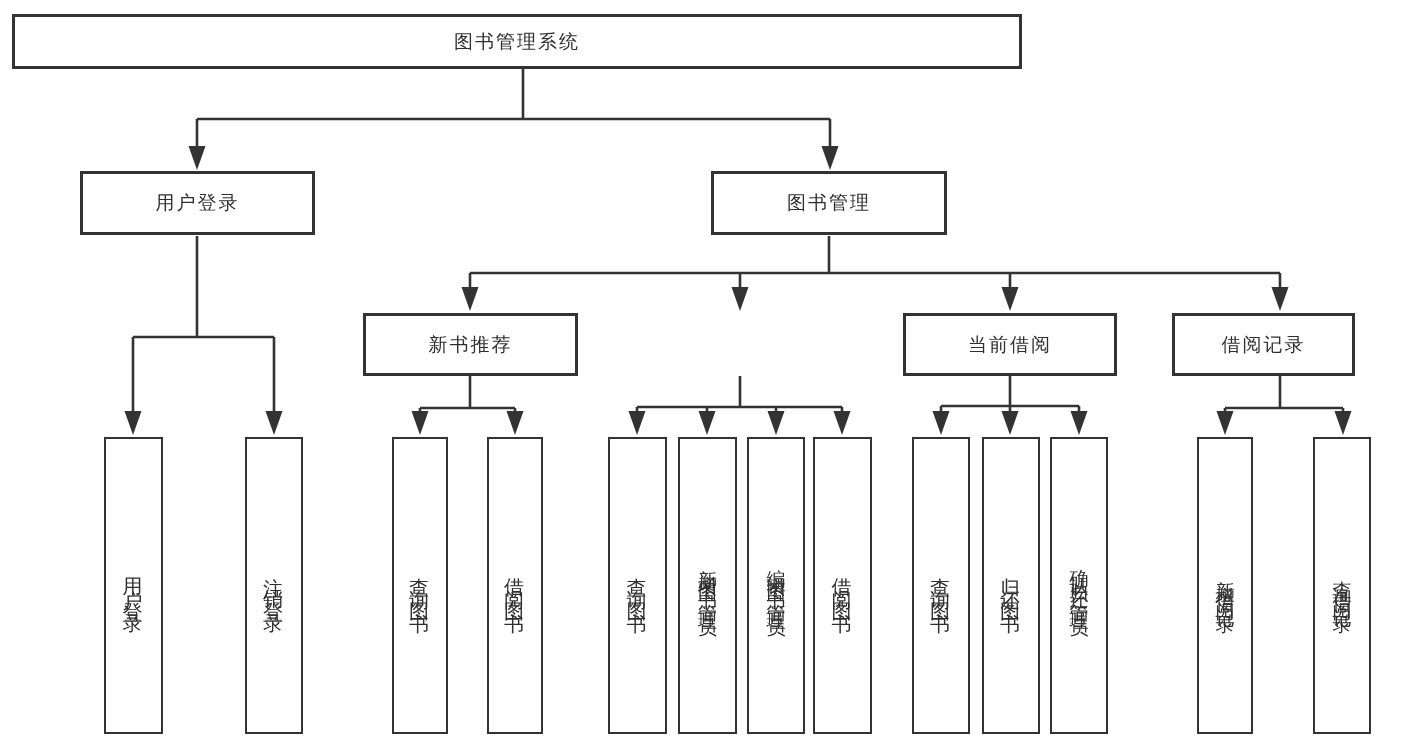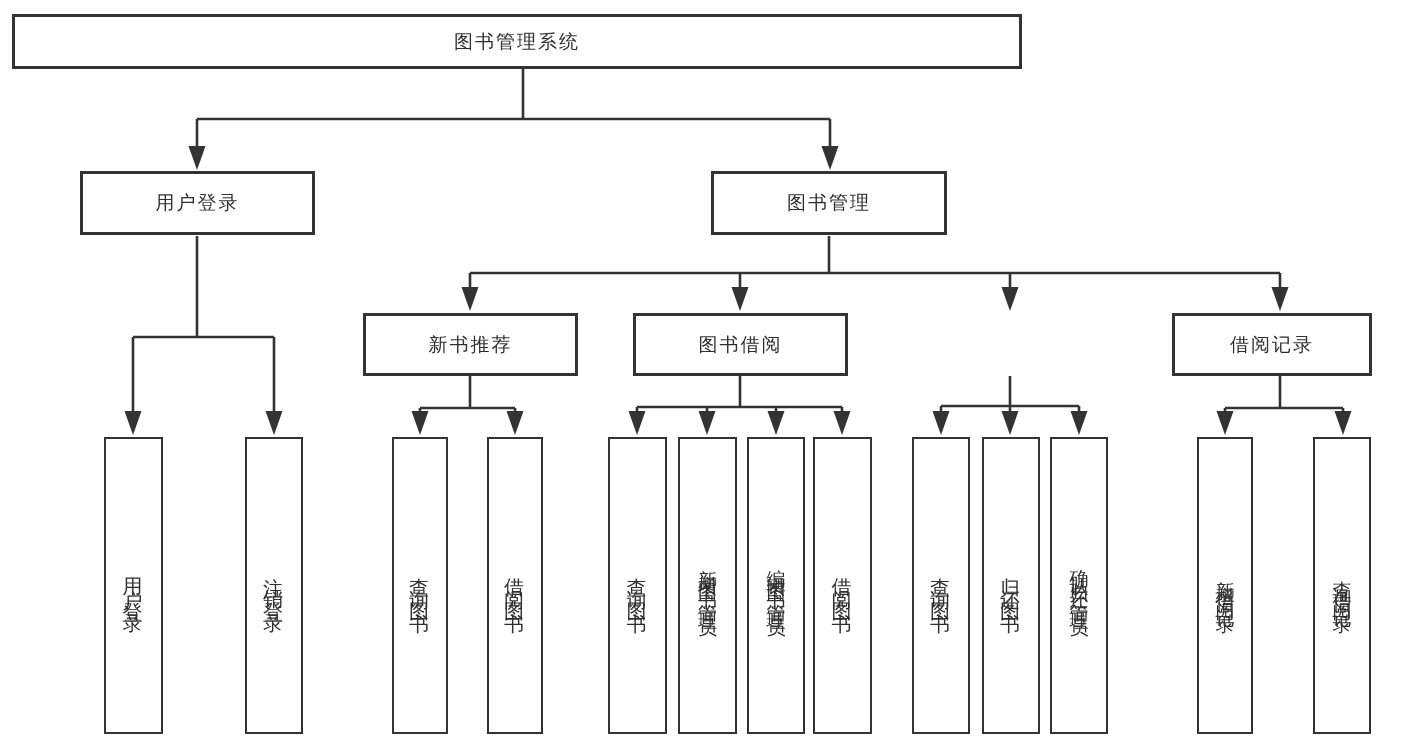--- a/index.html
+++ b/index.html
@@ -98,24 +98,24 @@
   <div class="node" style="left:80px; top:171px; width:235px; height:64px;">
     <span>用户登录</span>
   </div>
   <div class="node" style="left:711px; top:171px; width:236px; height:64px;">
     <span>图书管理</span>
   </div>
 
   <div class="node" style="left:363px; top:313px; width:215px; height:63px;">
     <span>新书推荐</span>
   </div>
-  <div class="node" style="left:633px; top:313px; width:215px; height:63px;">
-    <span>图书借阅</span>
+  <div class="node" style="left:903px; top:313px; width:214px; height:63px;">
+    <span>当前借阅</span>
   </div>
-  <div class="node" style="left:1172px; top:313px; width:200px; height:63px;">
+  <div class="node" style="left:1172px; top:313px; width:183px; height:63px;">
     <span>借阅记录</span>
   </div>
 
   <div class="node leaf" style="left:104px; top:437px; width:59px; height:297px;">
     <span class="vtext">用户登录</span>
   </div>
   <div class="node leaf" style="left:245px; top:437px; width:58px; height:297px;">
     <span class="vtext">注销登录</span>
   </div>
 

